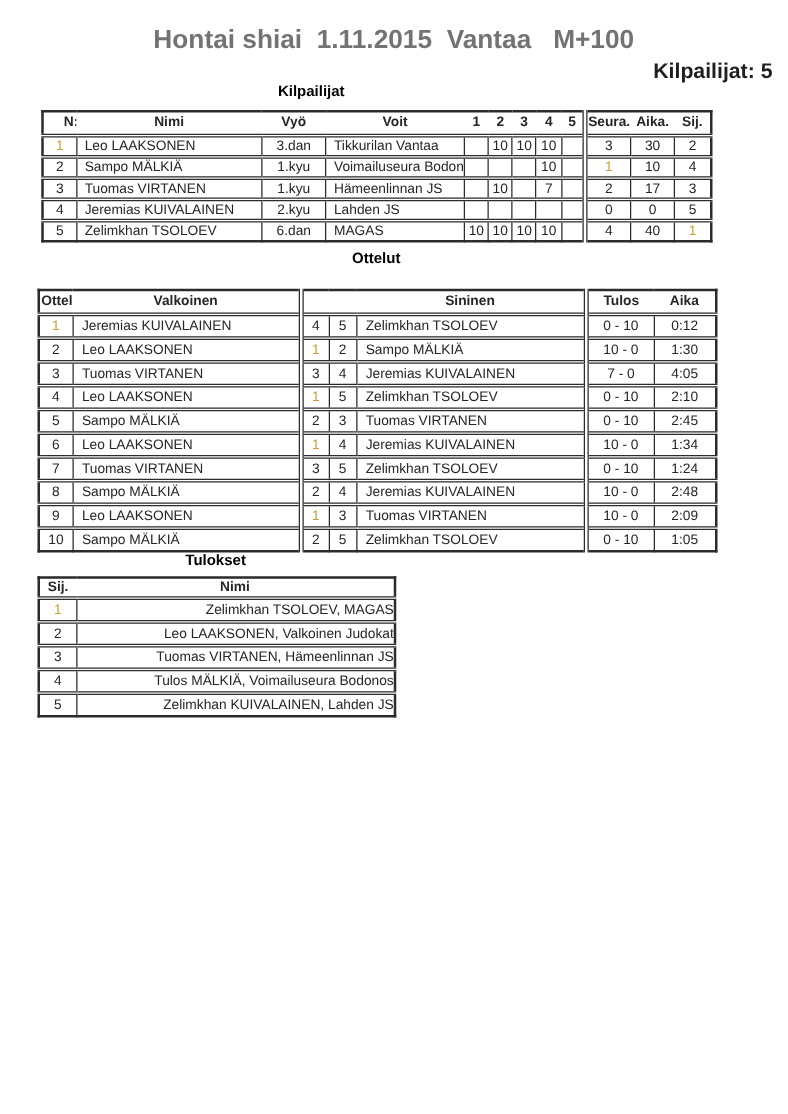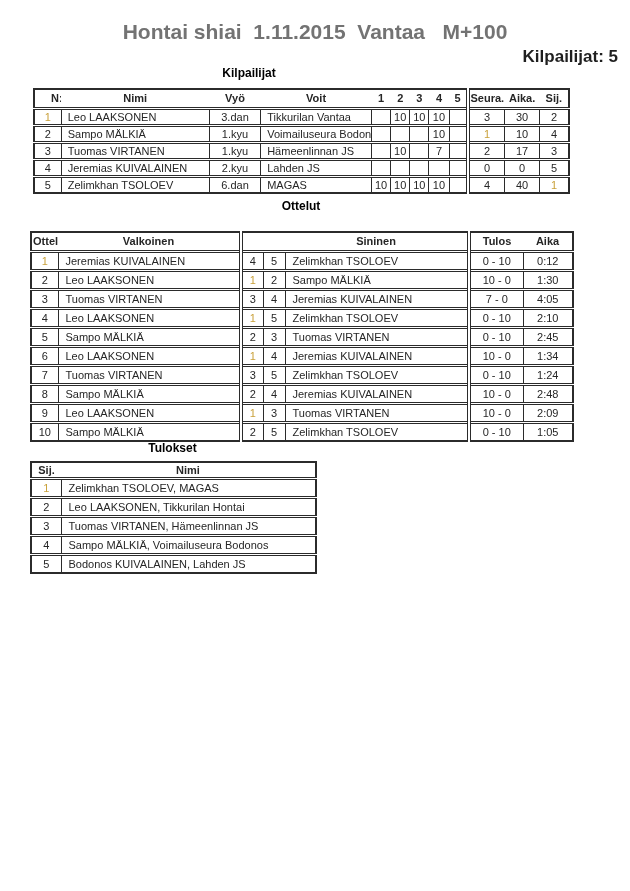--- a/index.html
+++ b/index.html
@@ -47,21 +47,21 @@
 
   #t2{top:231px;left:30px;width:542px;}
   #t2 th{height:17px;line-height:17px;}
   #t2 th:first-child{text-align:left;padding-left:1px;}
   #t2 td:nth-child(2),#t2 td:nth-child(5){text-align:left;padding-left:7px;}
   #t2 th:nth-child(3),#t2 td:nth-child(3){border-left:4px double #2b2b2b;}
   #t2 th:nth-child(6),#t2 td:nth-child(6){border-left:4px double #2b2b2b;}
 
   #t3{top:461px;left:30px;width:285px;}
   #t3 th{height:14px;line-height:14px;}
-  #t3 td:nth-child(2){text-align:left;padding-left:7px;}
+  #t3 td:nth-child(2){text-align:right;padding-left:7px;}
 </style>
 </head>
 <body>
 
 <div id="main-title" class="abs">Hontai shiai  1.11.2015  Vantaa   M+100</div>
 <div id="competitor-count" class="abs">Kilpailijat: 5</div>
 
 <div id="heading-kilpailijat" class="abs section-heading">Kilpailijat</div>
 <table id="t1" class="abs">
   <colgroup>
@@ -296,28 +296,28 @@
         <th>Nimi</th>
       </tr>
     </thead>
   <tbody>
       <tr>
         <td class="gold">1</td>
         <td>Zelimkhan TSOLOEV, MAGAS</td>
       </tr>
       <tr>
         <td>2</td>
-        <td>Leo LAAKSONEN, Tikkurilan Hontai</td>
+        <td>Leo LAAKSONEN, Valkoinen Judokat</td>
       </tr>
       <tr>
         <td>3</td>
         <td>Tuomas VIRTANEN, Hämeenlinnan JS</td>
       </tr>
       <tr>
         <td>4</td>
-        <td>Sampo MÄLKIÄ, Voimailuseura Bodonos</td>
-      </tr>
-      <tr>
-        <td>5</td>
-        <td>Bodonos KUIVALAINEN, Lahden JS</td>
+        <td>Tulos MÄLKIÄ, Voimailuseura Bodonos</td>
+      </tr>
+      <tr>
+        <td>5</td>
+        <td>Zelimkhan KUIVALAINEN, Lahden JS</td>
       </tr>
     </tbody>
 </table>
 
 </body></html>

